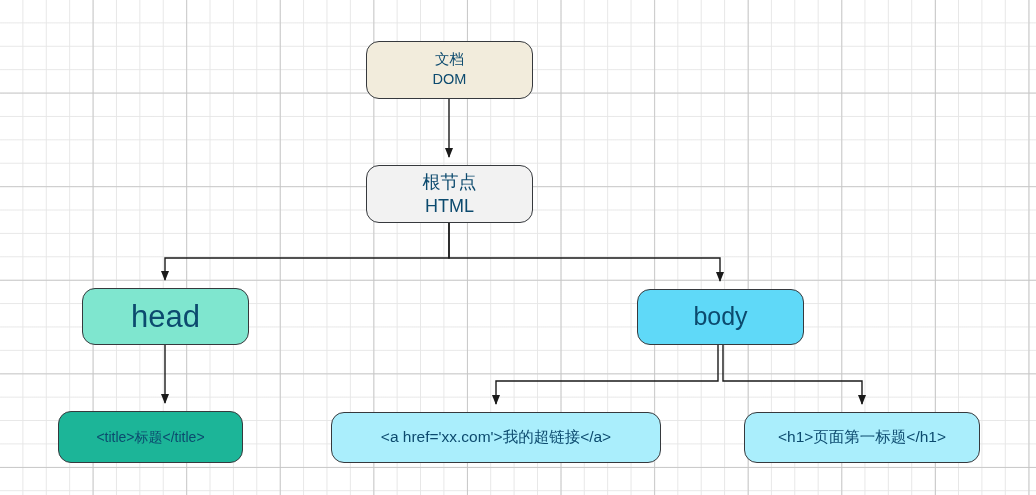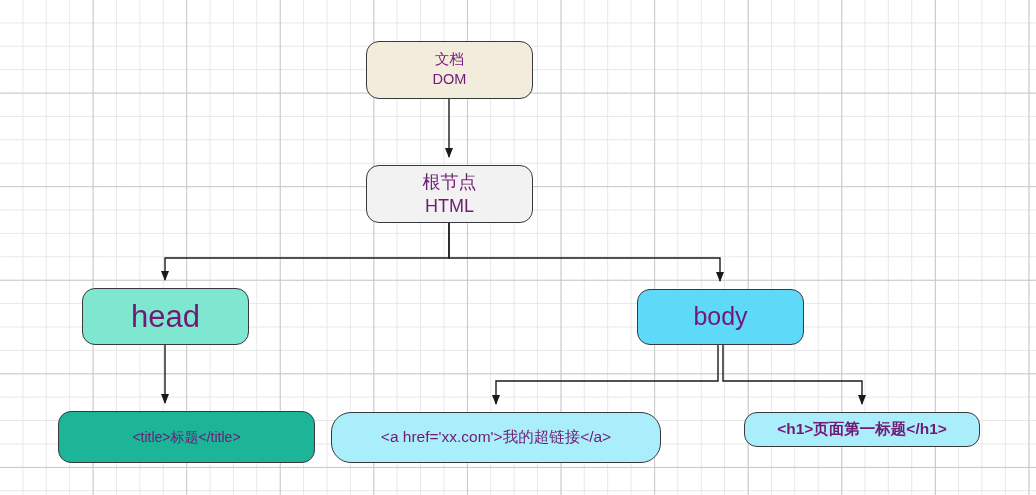--- a/index.html
+++ b/index.html
@@ -41,21 +41,21 @@
   .node {
     position: absolute;
     box-sizing: border-box;
     border: 1.3px solid #36393d;
     border-radius: 13px;
     display: flex;
     flex-direction: column;
     align-items: center;
     justify-content: center;
     text-align: center;
-    color: #701a75;
+    color: #0c4a6e;
     line-height: 1.35;
     white-space: nowrap;
   }
   .node .line { display: block; }
 
   
   #node-document {
     left: 366px; top: 41px; width: 167px; height: 58px;
     background: #f2ecdc;
     font-size: 14.5px;
@@ -69,35 +69,33 @@
     left: 82px; top: 288px; width: 167px; height: 57px;
     background: #7fe6cf;
     font-size: 31px;
   }
   #node-body {
     left: 637px; top: 289px; width: 167px; height: 56px;
     background: #5fd9f8;
     font-size: 25px;
   }
   #node-title {
-    left: 58px; top: 411px; width: 257px; height: 52px;
+    left: 58px; top: 411px; width: 185px; height: 52px;
     background: #1cb598;
     font-size: 14px;
   }
   #node-anchor {
     left: 331px; top: 412px; width: 330px; height: 51px;
     background: #aaeefc;
     font-size: 15.5px;
-    border-radius: 20px;
   }
   #node-h1 {
-    left: 744px; top: 412px; width: 236px; height: 35px;
+    left: 744px; top: 412px; width: 236px; height: 51px;
     background: #aaeefc;
     font-size: 15.5px;
-    font-weight: bold;
   }
 </style>
 </head>
 <body>
 
 <div id="canvas">
 
   <svg id="edges" viewBox="0 0 1036 495" width="1036" height="495" xmlns="http://www.w3.org/2000/svg">
     <defs>
       <marker id="arrowhead" markerWidth="10" markerHeight="8" refX="9" refY="4" orient="auto" markerUnits="userSpaceOnUse">

